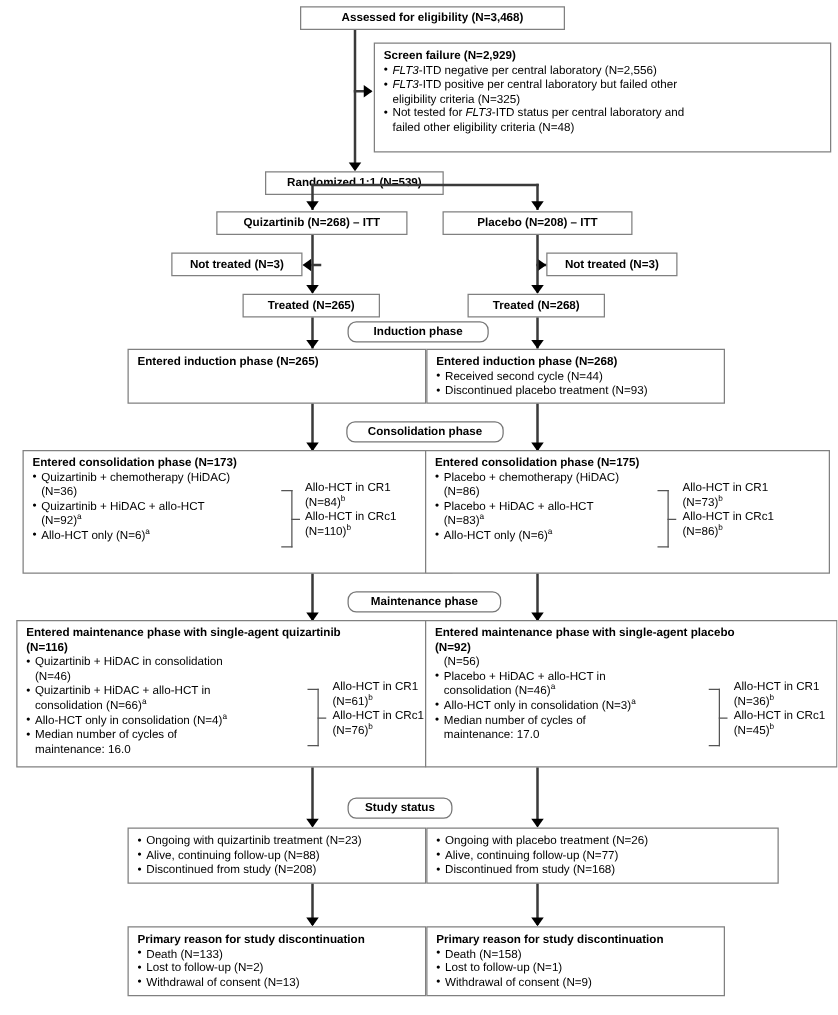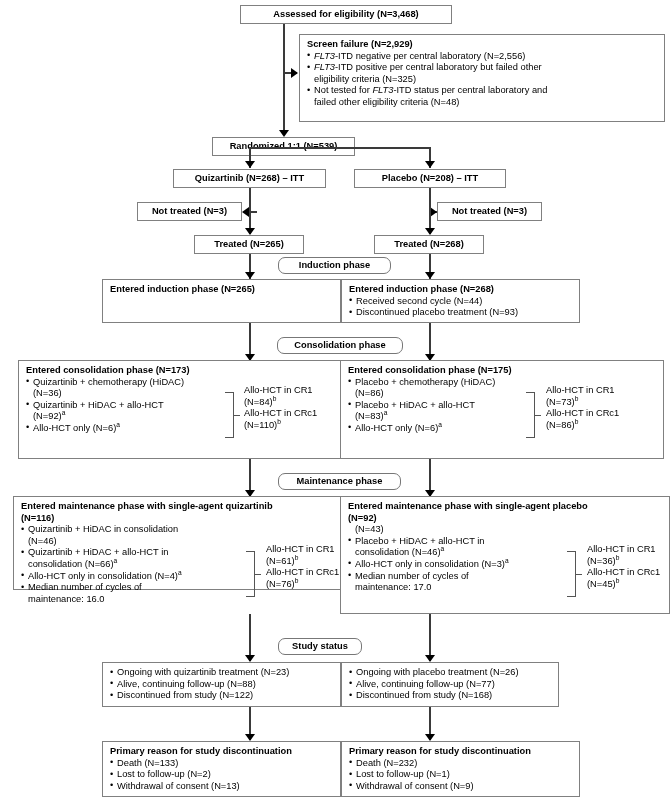--- a/index.html
+++ b/index.html
@@ -194,21 +194,21 @@
 
   <div class="vline" style="left:243px;top:459px;height:38px;"></div>
   <div class="arrD" style="left:239px;top:490px;"></div>
   <div class="vline" style="left:423px;top:459px;height:38px;"></div>
   <div class="arrD" style="left:419px;top:490px;"></div>
 
   <div class="pill" style="left:272px;top:473px;width:123px;height:17px;">
     <span>Maintenance phase</span>
   </div>
 
-  <div class="box pad" style="left:7px;top:496px;width:328px;height:94px;">
+  <div class="box pad" style="left:7px;top:496px;width:328px;height:118px;">
     <div class="ttl">Entered maintenance phase with single-agent quizartinib<br>(N=116)</div>
     <ul class="bl">
       <li>Quizartinib + HiDAC in consolidation</li>
       <li class="cont">(N=46)</li>
       <li>Quizartinib + HiDAC + allo-HCT in</li>
       <li class="cont">consolidation (N=66)<sup>a</sup></li>
       <li>Allo-HCT only in consolidation (N=4)<sup>a</sup></li>
       <li>Median number of cycles of</li>
       <li class="cont">maintenance: 16.0</li>
     </ul>
@@ -222,21 +222,21 @@
       <div>Allo-HCT in CR1</div>
       <div>(N=61)<sup>b</sup></div>
       <div>Allo-HCT in CRc1</div>
       <div>(N=76)<sup>b</sup></div>
     </div>
   </div>
 
   <div class="box pad" style="left:334px;top:496px;width:330px;height:118px;">
     <div class="ttl">Entered maintenance phase with single-agent placebo<br>(N=92)</div>
     <ul class="bl">
-      <li class="cont">(N=43)</li>
+      <li class="cont">(N=56)</li>
       <li>Placebo + HiDAC + allo-HCT in</li>
       <li class="cont">consolidation (N=46)<sup>a</sup></li>
       <li>Allo-HCT only in consolidation (N=3)<sup>a</sup></li>
       <li>Median number of cycles of</li>
       <li class="cont">maintenance: 17.0</li>
     </ul>
     <div class="brk" style="left:226px;top:54px;height:46px;width:16px;">
       <div class="bv"></div>
       <div class="bt" style="top:0;"></div>
       <div class="bt" style="bottom:0;"></div>
@@ -256,24 +256,24 @@
   <div class="arrD" style="left:419px;top:655px;"></div>
 
   <div class="pill" style="left:272px;top:638px;width:84px;height:17px;">
     <span>Study status</span>
   </div>
 
   <div class="box pad" style="left:96px;top:662px;width:239px;height:45px;">
     <ul class="bl">
       <li>Ongoing with quizartinib treatment (N=23)</li>
       <li>Alive, continuing follow-up (N=88)</li>
-      <li>Discontinued from study (N=122)</li>
-    </ul>
-  </div>
-  <div class="box pad" style="left:335px;top:662px;width:218px;height:45px;">
+      <li>Discontinued from study (N=208)</li>
+    </ul>
+  </div>
+  <div class="box pad" style="left:335px;top:662px;width:282px;height:45px;">
     <ul class="bl">
       <li>Ongoing with placebo treatment (N=26)</li>
       <li>Alive, continuing follow-up (N=77)</li>
       <li>Discontinued from study (N=168)</li>
     </ul>
   </div>
 
   <div class="vline" style="left:243px;top:707px;height:33px;"></div>
   <div class="arrD" style="left:239px;top:734px;"></div>
   <div class="vline" style="left:423px;top:707px;height:33px;"></div>
@@ -283,19 +283,19 @@
     <div class="ttl">Primary reason for study discontinuation</div>
     <ul class="bl">
       <li>Death (N=133)</li>
       <li>Lost to follow-up (N=2)</li>
       <li>Withdrawal of consent (N=13)</li>
     </ul>
   </div>
   <div class="box pad" style="left:335px;top:741px;width:239px;height:56px;">
     <div class="ttl">Primary reason for study discontinuation</div>
     <ul class="bl">
-      <li>Death (N=232)</li>
+      <li>Death (N=158)</li>
       <li>Lost to follow-up (N=1)</li>
       <li>Withdrawal of consent (N=9)</li>
     </ul>
   </div>
 
 </div>
 
 </body></html>

